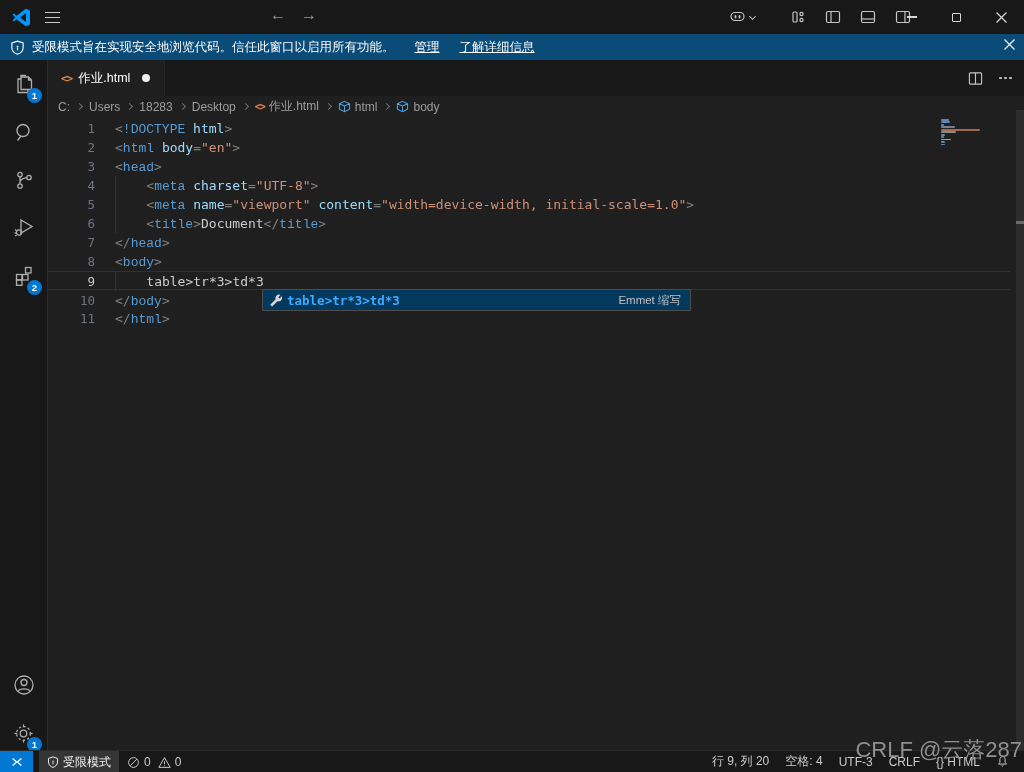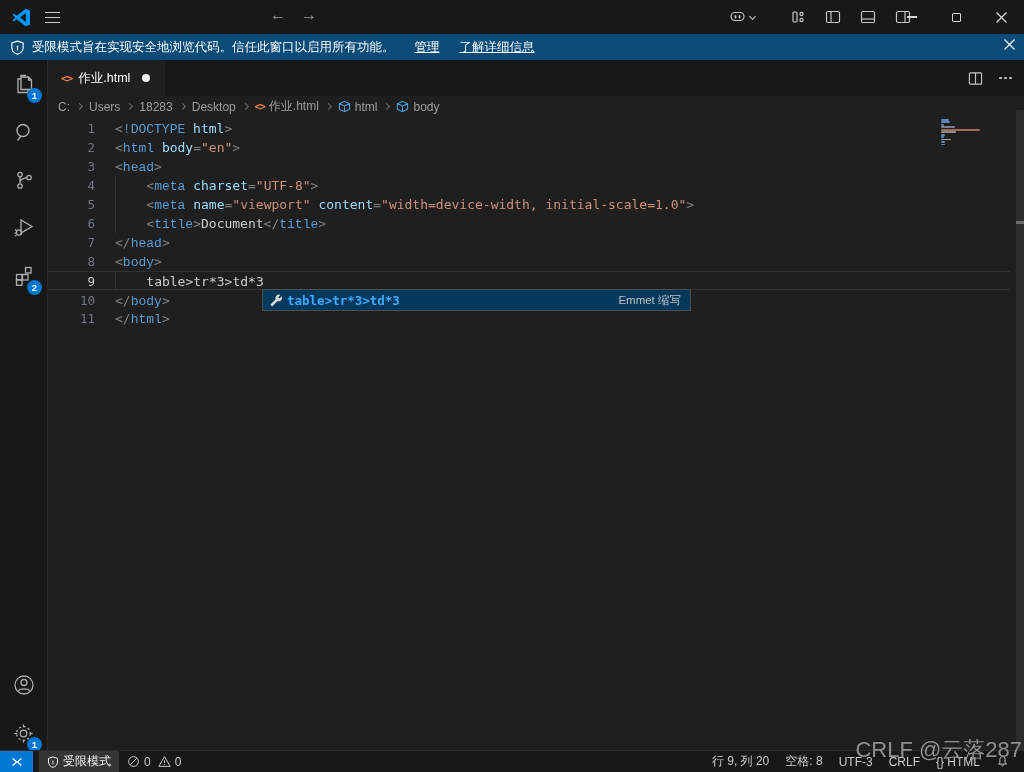--- a/index.html
+++ b/index.html
@@ -86,21 +86,21 @@
   .scroll-mark { position:absolute; left:0; top:111px; width:8px; height:3px; background:#6b6b6b; }
 
   
   .suggest { position:absolute; left:262px; top:289px; width:429px; height:22px;
     background:#04395e; border:1px solid #4d4d4d; display:flex; align-items:center; }
   .sg-label { font-family:"DejaVu Sans Mono", monospace; font-size:12.5px; color:#3fa9ff; font-weight:bold; margin-left:5px; }
   .sg-detail { margin-left:auto; margin-right:7px; font-size:11.5px; color:#c0c0c0; }
 
   
   .statusbar { position:absolute; left:0; top:750px; width:1024px; height:22px; background:#181818;
-    border-top:1px solid #2b2b2b; display:flex; align-items:center; font-size:12px; color:#cccccc; }
+    border-top:1px solid #2b2b2b; display:flex; font-size:12px; color:#cccccc; }
   .sb-remote { width:33px; height:22px; background:#0078d4; display:flex; align-items:center; justify-content:center; }
   .sb-item { display:flex; align-items:center; gap:4px; padding:0 8px; height:22px; cursor:pointer; }
   .sb-restricted { background:rgba(255,255,255,0.13); margin-left:6px; color:#f0f0f0; }
   .sb-right { margin-left:auto; display:flex; align-items:center; gap:2px; padding-right:8px; }
   .sb-right .sb-item { padding:0 7px; }
 
   
   .watermark { position:absolute; right:2px; bottom:7px; font-size:22px; color:#8f8f8f; z-index:60; }
 </style>
 </head>
@@ -404,21 +404,21 @@
     <span>0</span>
     <svg width="13" height="13" viewBox="0 0 16 16" fill="none" stroke="#cccccc" stroke-width="1.2" style="margin-left:3px;">
       <path d="M8 2 L15 14 H1 Z"></path>
         <line x1="8" y1="6.5" x2="8" y2="10"></line>
         <circle cx="8" cy="12" r="0.7" fill="#cccccc" stroke="none"></circle>
     </svg>
     <span>0</span>
   </div>
   <div class="sb-right">
     <span class="sb-item">行 9, 列 20</span>
-    <span class="sb-item">空格: 8</span>
+    <span class="sb-item">空格: 4</span>
     <span class="sb-item">UTF-3</span>
     <span class="sb-item">CRLF</span>
     <span class="sb-item">{} HTML</span>
     <span class="sb-item">
       <svg width="13" height="13" viewBox="0 0 16 16" fill="none" stroke="#cccccc" stroke-width="1.2">
         <path d="M8 2 C5.8 2 4.8 3.8 4.8 5.8 V9 L3.2 11.2 H12.8 L11.2 9 V5.8 C11.2 3.8 10.2 2 8 2 Z"></path>
         <path d="M6.8 13 C7 13.8 9 13.8 9.2 13"></path>
       </svg>
     </span>
   </div>

